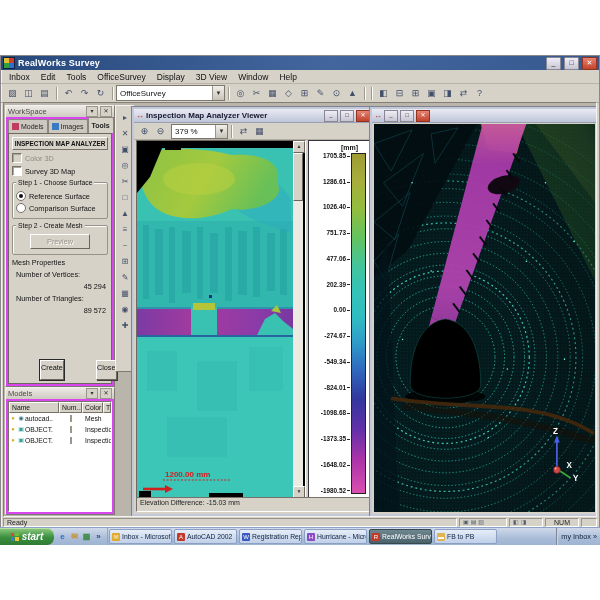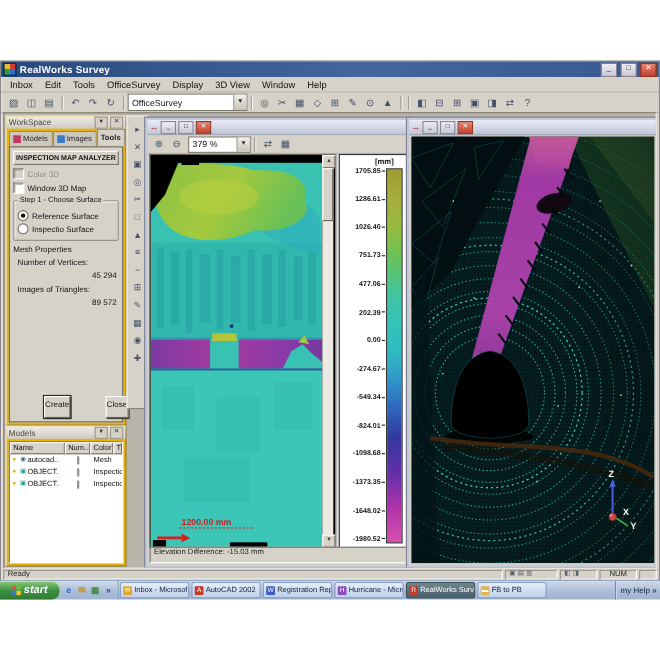--- a/index.html
+++ b/index.html
@@ -23,21 +23,21 @@
   .ticon,.vicon{width:15px;height:15px;display:flex;align-items:center;justify-content:center;
         font-size:9px;color:#44506b;}
   .tsep{width:1px;height:13px;background:#9e9a90;box-shadow:1px 0 0 #fbfaf7;margin:0 3px;}
   .combo{display:flex;align-items:center;height:14px;background:#fff;border:1px solid #7c786e;
          font-size:8px;color:#111;padding-left:3px;}
   .combo .arrow{margin-left:auto;width:11px;align-self:stretch;display:flex;align-items:center;justify-content:center;
          font-size:6px;background:linear-gradient(#f1efe9,#c8c4ba);border-left:1px solid #9a968c;color:#333;}
   
   .workarea{position:absolute;left:2px;top:46px;right:2px;bottom:11px;background:#b9b5ab;
             border:1px solid;border-color:#837f75 #f4f2ee #f4f2ee #837f75;overflow:hidden;}
-  .panel{position:absolute;background:#eab308;border:1px solid;border-color:#f4f2ee #7e7a70 #7e7a70 #f4f2ee;}
+  .panel{position:absolute;background:#d946ef;border:1px solid;border-color:#f4f2ee #7e7a70 #7e7a70 #f4f2ee;}
   .phead{height:11px;display:flex;align-items:center;font-size:7.5px;color:#4c4a44;padding:0 2px;
          background:linear-gradient(#eceae4,#cfcbc3);}
   .phead b{flex:1;font-weight:normal;}
   .phead .item{width:10px;height:9px;font-size:6px;line-height:8px;text-align:center;margin-left:2px;
          background:#d6d2c8;border:1px solid #9a968c;color:#333;}
   
   #workspace{left:1px;top:2px;width:108px;height:280px;display:flex;flex-direction:column;}
   .tabs{display:flex;align-items:flex-end;height:15px;padding:1px 2px 0;}
   .tab{display:flex;align-items:center;gap:2px;font-size:7px;color:#222;padding:1px 3px;
        background:#ccc8bf;border:1px solid #8a867c;border-bottom:none;border-radius:2px 2px 0 0;height:11px;}
@@ -241,44 +241,48 @@
           </span>
         </div>
         <div class="analyzer">
           <div class="anhdr">INSPECTION MAP ANALYZER</div>
           <div class="chk disabled">
             <span class="chkbox"></span>
             <span>Color 3D</span>
           </div>
           <div class="chk">
             <span class="chkbox"></span>
-            <span>Window 3D Map</span>
+            <span>Survey 3D Map</span>
           </div>
           <div class="groupbox">
             <span class="gbl">Step 1 - Choose Surface</span>
             <div class="radio">
               <span class="rdot sel"></span>
               <span>Reference Surface</span>
             </div>
             <div class="radio">
               <span class="rdot"></span>
-              <span>Inspectio Surface</span>
-            </div>
+              <span>Comparison Surface</span>
+            </div>
+          </div>
+          <div class="groupbox">
+            <span class="gbl">Step 2 - Create Mesh</span>
+            <div class="btn disabled" style="margin:2px 14px">Preview</div>
           </div>
           <div class="prow">
               <span class="plabel" style="padding-left:0">Mesh Properties</span>
             </div>
           <div class="prow">
               <span class="plabel">Number of Vertices:</span>
             </div>
           <div class="prow">
               <span>45 294</span>
             </div>
           <div class="prow">
-              <span class="plabel">Images of Triangles:</span>
+              <span class="plabel">Number of Triangles:</span>
             </div>
           <div class="prow">
               <span>89 572</span>
             </div>
           <div class="btnrow">
             <span class="btn default">Create</span>
             <span class="btn">Close</span>
             <span class="btn">Help</span>
           </div>
         </div>
@@ -345,20 +349,21 @@
           <span class="item">⊞</span>
           <span class="item">✎</span>
           <span class="item">▦</span>
           <span class="item">◉</span>
           <span class="item">✚</span>
         </div>
 
       <div class="cwin" id="mapviewer">
         <div class="ctitle">
           <span class="cicon">↔</span>
+          <span class="ctext">Inspection Map Analyzer Viewer</span>
           <span class="cbtn">_</span>
           <span class="cbtn">□</span>
           <span class="cbtn close">✕</span>
         </div>
         <div class="vtoolbar">
           <span class="tbgroup">
               <span class="ticon">⊕</span>
               <span class="ticon">⊖</span>
             </span>
           <span class="combo" style="width:52px;height:13px;margin-left:2px">
@@ -637,18 +642,18 @@
       <span class="task active">
         <span class="ticn" style="background: rgb(194, 58, 40);">R</span>
         <span>RealWorks Survey</span>
       </span>
       <span class="task">
         <span class="ticn" style="background: rgb(224, 180, 82);">▬</span>
         <span>FB to PB</span>
       </span>
     </div>
     <div class="mytools">
-      <span>my Help</span>
+      <span>my Inbox</span>
       <span>»</span>
     </div>
   </div>
 
 </div>
 
 </body></html>

